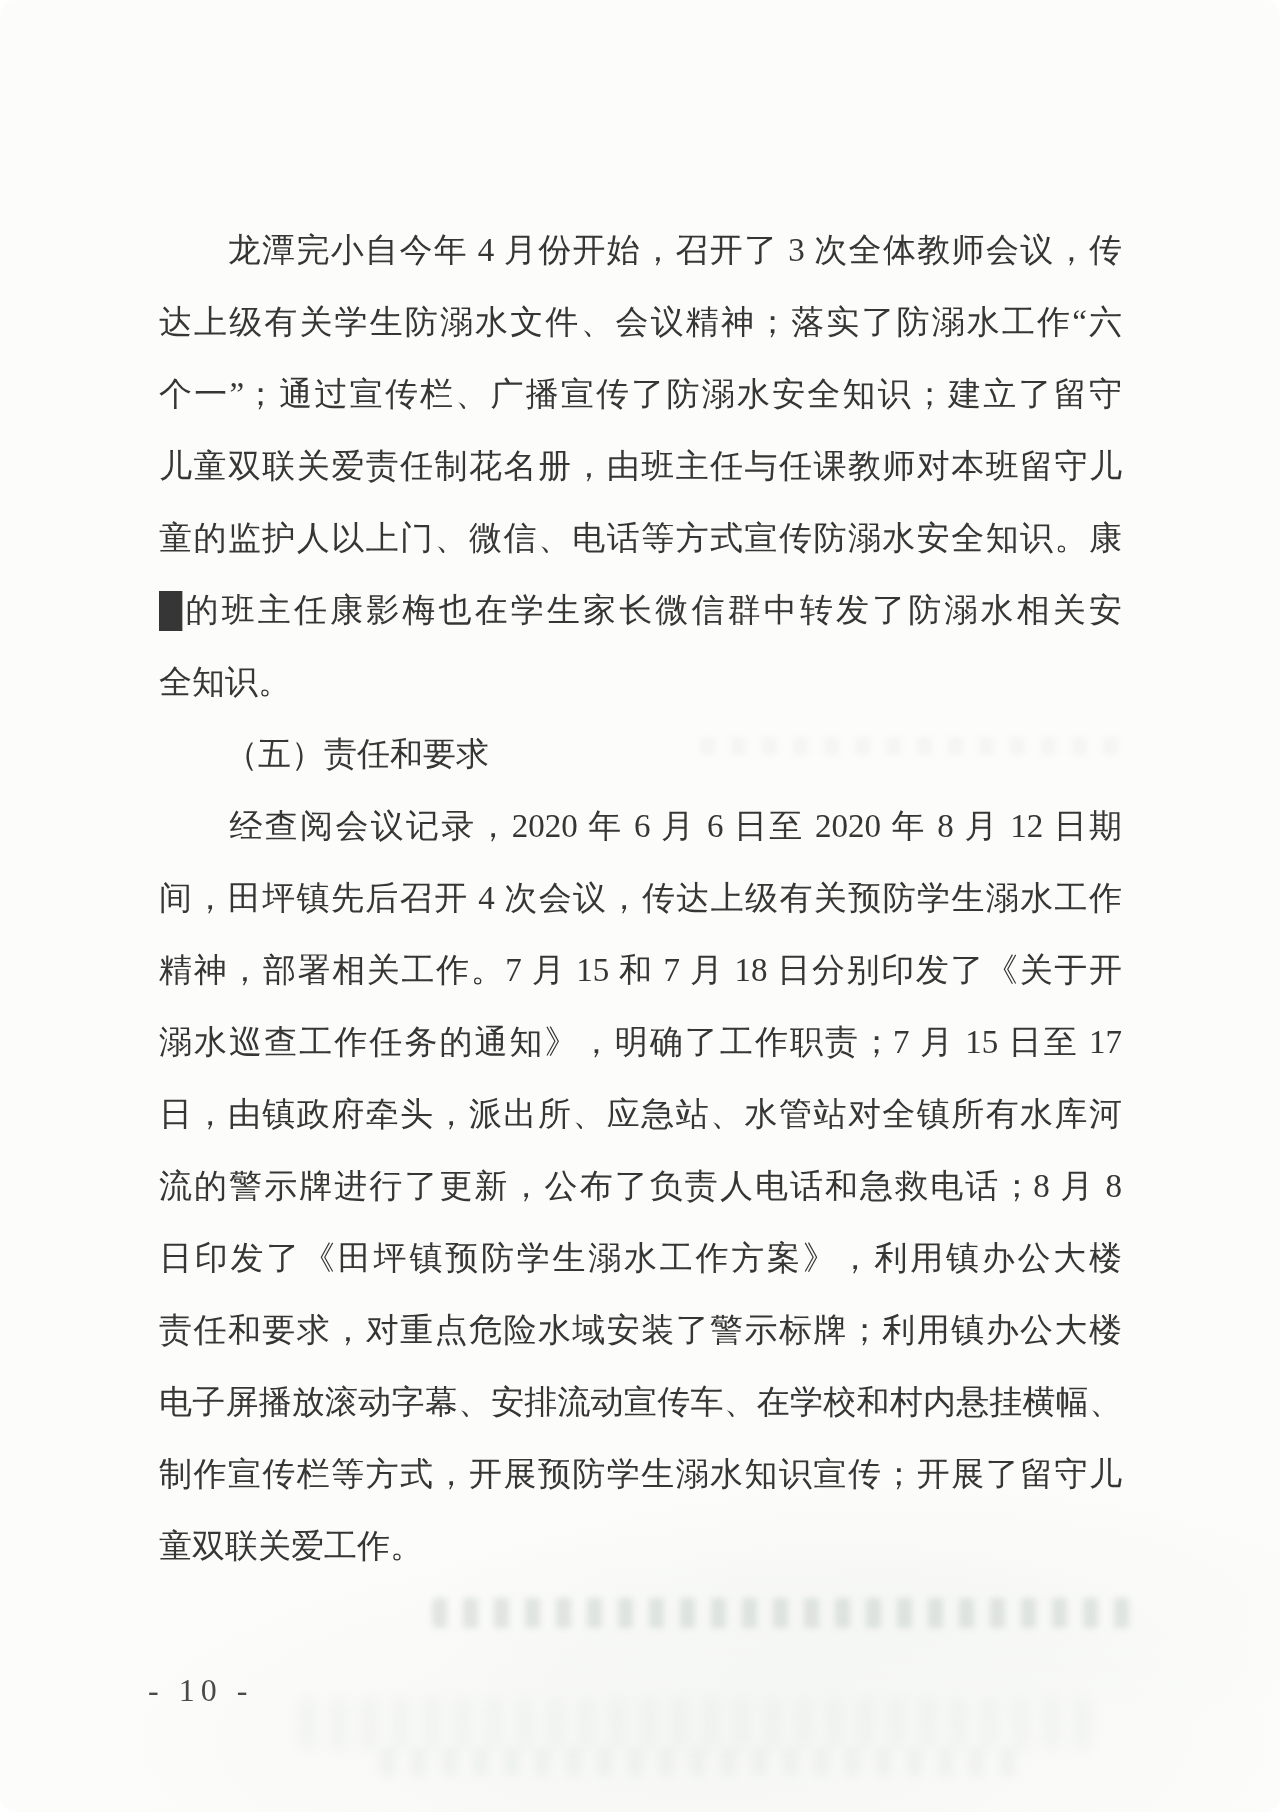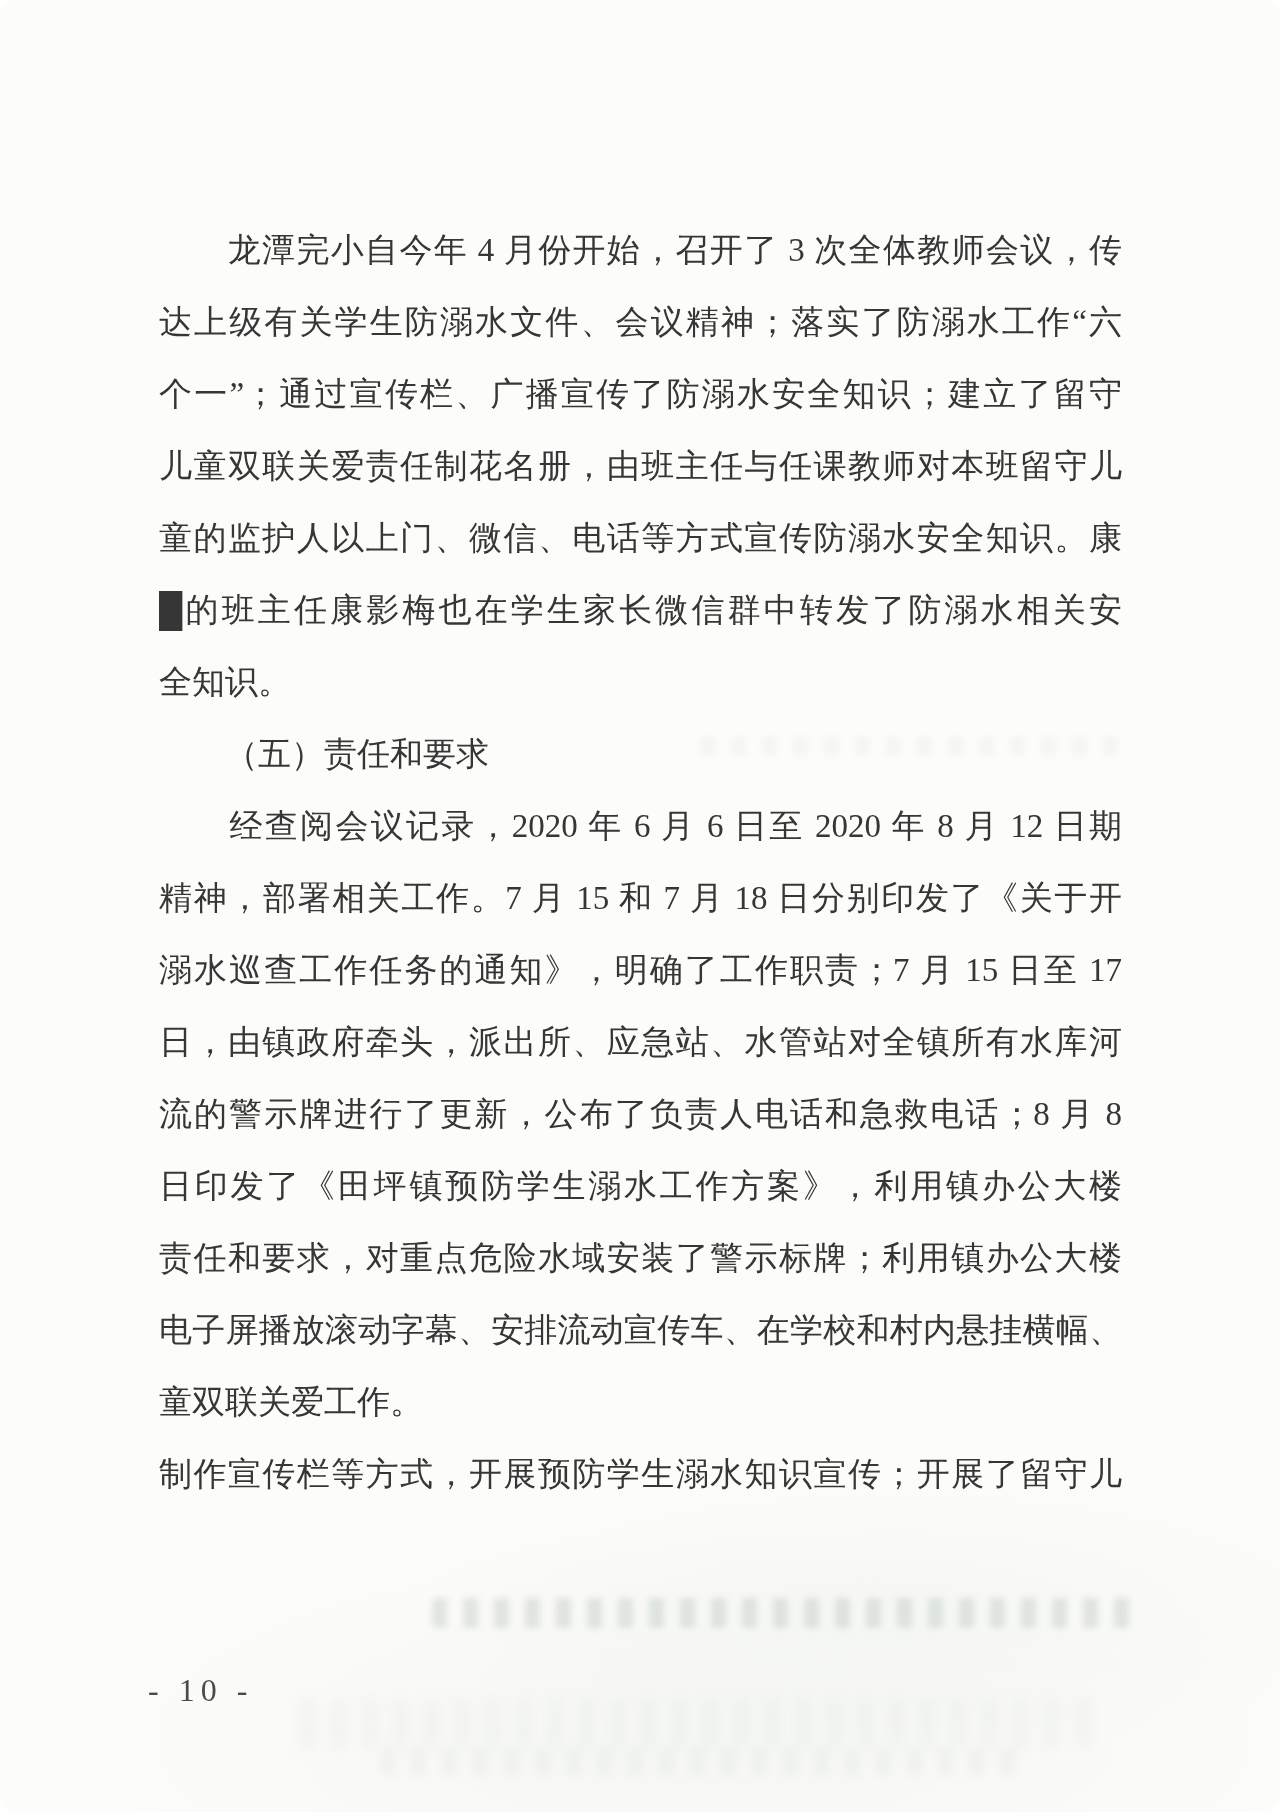--- a/index.html
+++ b/index.html
@@ -78,29 +78,30 @@
   <div class="body-text">
     <div class="line j">　　龙潭完小自今年 4 月份开始，召开了 3 次全体教师会议，传</div>
     <div class="line j">达上级有关学生防溺水文件、会议精神；落实了防溺水工作“六</div>
     <div class="line j">个一”；通过宣传栏、广播宣传了防溺水安全知识；建立了留守</div>
     <div class="line j">儿童双联关爱责任制花名册，由班主任与任课教师对本班留守儿</div>
     <div class="line j">童的监护人以上门、微信、电话等方式宣传防溺水安全知识。康</div>
     <div class="line j">█的班主任康影梅也在学生家长微信群中转发了防溺水相关安</div>
     <div class="line l">全知识。</div>
     <div class="line l">　　（五）责任和要求</div>
     <div class="line j">　　经查阅会议记录，2020 年 6 月 6 日至 2020 年 8 月 12 日期</div>
+    <div class="line j">间，田坪镇先后召开 4 次会议，传达上级有关预防学生溺水工作</div>
     <div class="line j">精神，部署相关工作。7 月 15 和 7 月 18 日分别印发了《关于开</div>
     <div class="line j">溺水巡查工作任务的通知》，明确了工作职责；7 月 15 日至 17</div>
     <div class="line j">日，由镇政府牵头，派出所、应急站、水管站对全镇所有水库河</div>
     <div class="line j">流的警示牌进行了更新，公布了负责人电话和急救电话；8 月 8</div>
     <div class="line j">日印发了《田坪镇预防学生溺水工作方案》，利用镇办公大楼</div>
     <div class="line j">责任和要求，对重点危险水域安装了警示标牌；利用镇办公大楼</div>
     <div class="line j">电子屏播放滚动字幕、安排流动宣传车、在学校和村内悬挂横幅、</div>
+    <div class="line j">制作宣传栏等方式，开展预防学生溺水知识宣传；开展了留守儿</div>
     <div class="line l">童双联关爱工作。</div>
-    <div class="line j">制作宣传栏等方式，开展预防学生溺水知识宣传；开展了留守儿</div>
   </div>
 
   <div class="page-number">- 10 -</div>
 
   <div class="artifact a1"></div>
   <div class="artifact a2"></div>
   <div class="artifact a3"></div>
   <div class="artifact a4"></div>
 
 </div>

